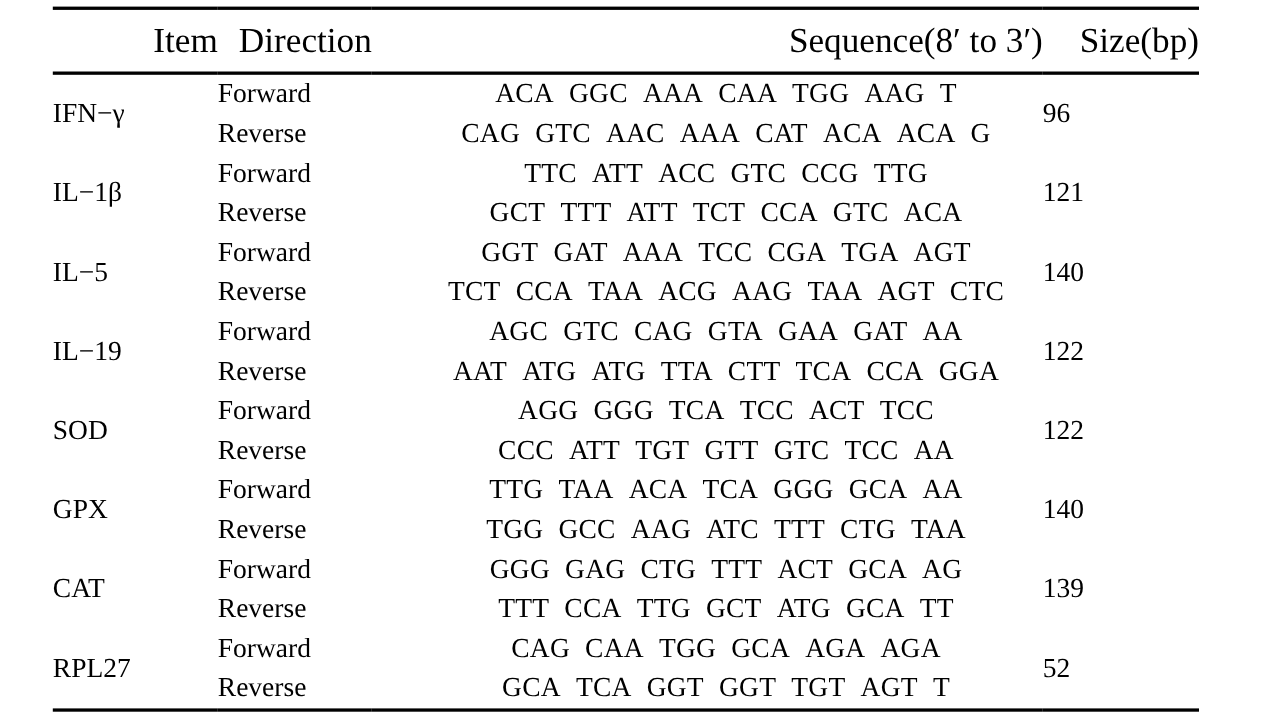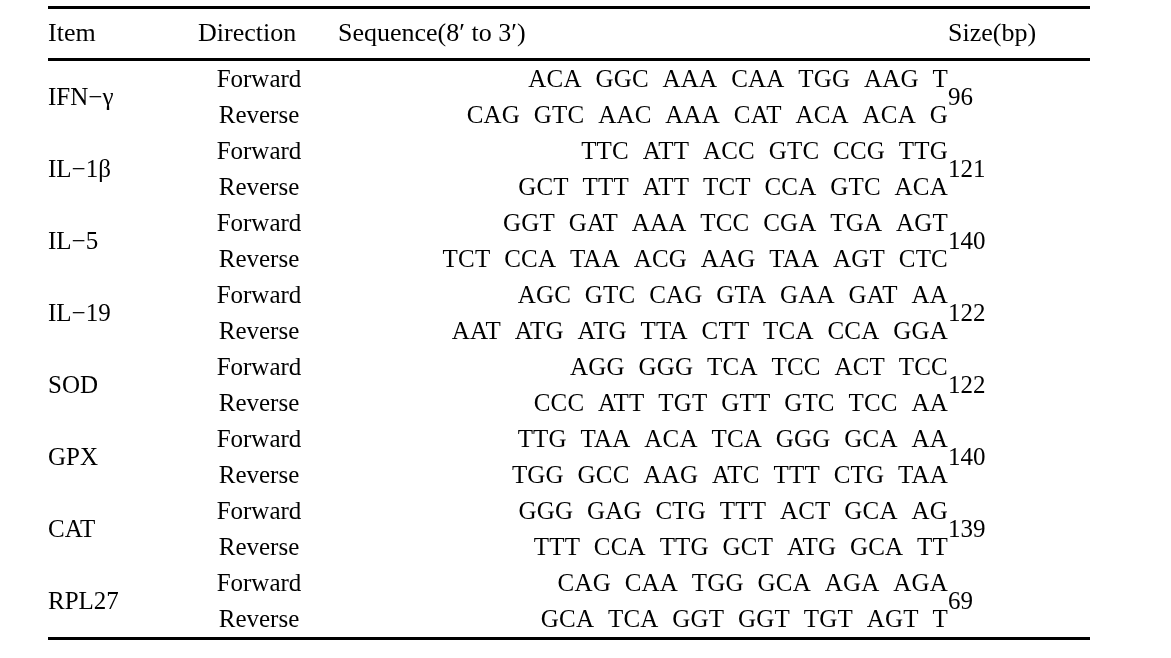--- a/index.html
+++ b/index.html
@@ -61,49 +61,49 @@
   .rule-bottom td {
     border-top: 3px solid #000000;
     height: 0;
     padding: 0;
     line-height: 0;
     font-size: 0;
   }
 
   thead th {
     font-weight: normal;
-    font-size: 26px;
+    font-size: 32px;
     line-height: 1.15;
     padding: 9px 0 10px 0;
-    text-align: left;
+    text-align: right;
     vertical-align: middle;
     white-space: nowrap;
   }
 
   tbody td {
     font-size: 25px;
     line-height: 1.0;
     padding: 0;
     height: 36px;
     vertical-align: middle;
     white-space: nowrap;
   }
 
   td.item-cell {
     text-align: left;
     vertical-align: middle;
   }
 
   td.direction-cell {
+    text-align: left;
+    padding-right: 18px;
+  }
+
+  td.sequence-cell {
     text-align: center;
-    padding-right: 18px;
-  }
-
-  td.sequence-cell {
-    text-align: right;
     padding-left: 34px;
     letter-spacing: 0.2px;
   }
 
   td.size-cell {
     text-align: left;
     vertical-align: middle;
   }
 
   .seq-groups {
@@ -212,21 +212,21 @@
             <td class="size-cell" rowspan="2">139</td>
           </tr>
           <tr>
             <td class="direction-cell">Reverse</td>
             <td class="sequence-cell"><span class="seq-groups"><span class="codon">TTT</span><span class="codon">CCA</span><span class="codon">TTG</span><span class="codon">GCT</span><span class="codon">ATG</span><span class="codon">GCA</span><span class="codon">TT</span></span></td>
           </tr>
           <tr>
             <td class="item-cell" rowspan="2">RPL27</td>
             <td class="direction-cell">Forward</td>
             <td class="sequence-cell"><span class="seq-groups"><span class="codon">CAG</span><span class="codon">CAA</span><span class="codon">TGG</span><span class="codon">GCA</span><span class="codon">AGA</span><span class="codon">AGA</span></span></td>
-            <td class="size-cell" rowspan="2">69</td>
+            <td class="size-cell" rowspan="2">52</td>
           </tr>
           <tr>
             <td class="direction-cell">Reverse</td>
             <td class="sequence-cell"><span class="seq-groups"><span class="codon">GCA</span><span class="codon">TCA</span><span class="codon">GGT</span><span class="codon">GGT</span><span class="codon">TGT</span><span class="codon">AGT</span><span class="codon">T</span></span></td>
           </tr>
         </tbody>
 
       <tfoot>
         <tr class="rule-bottom">
           <td colspan="4"></td>

